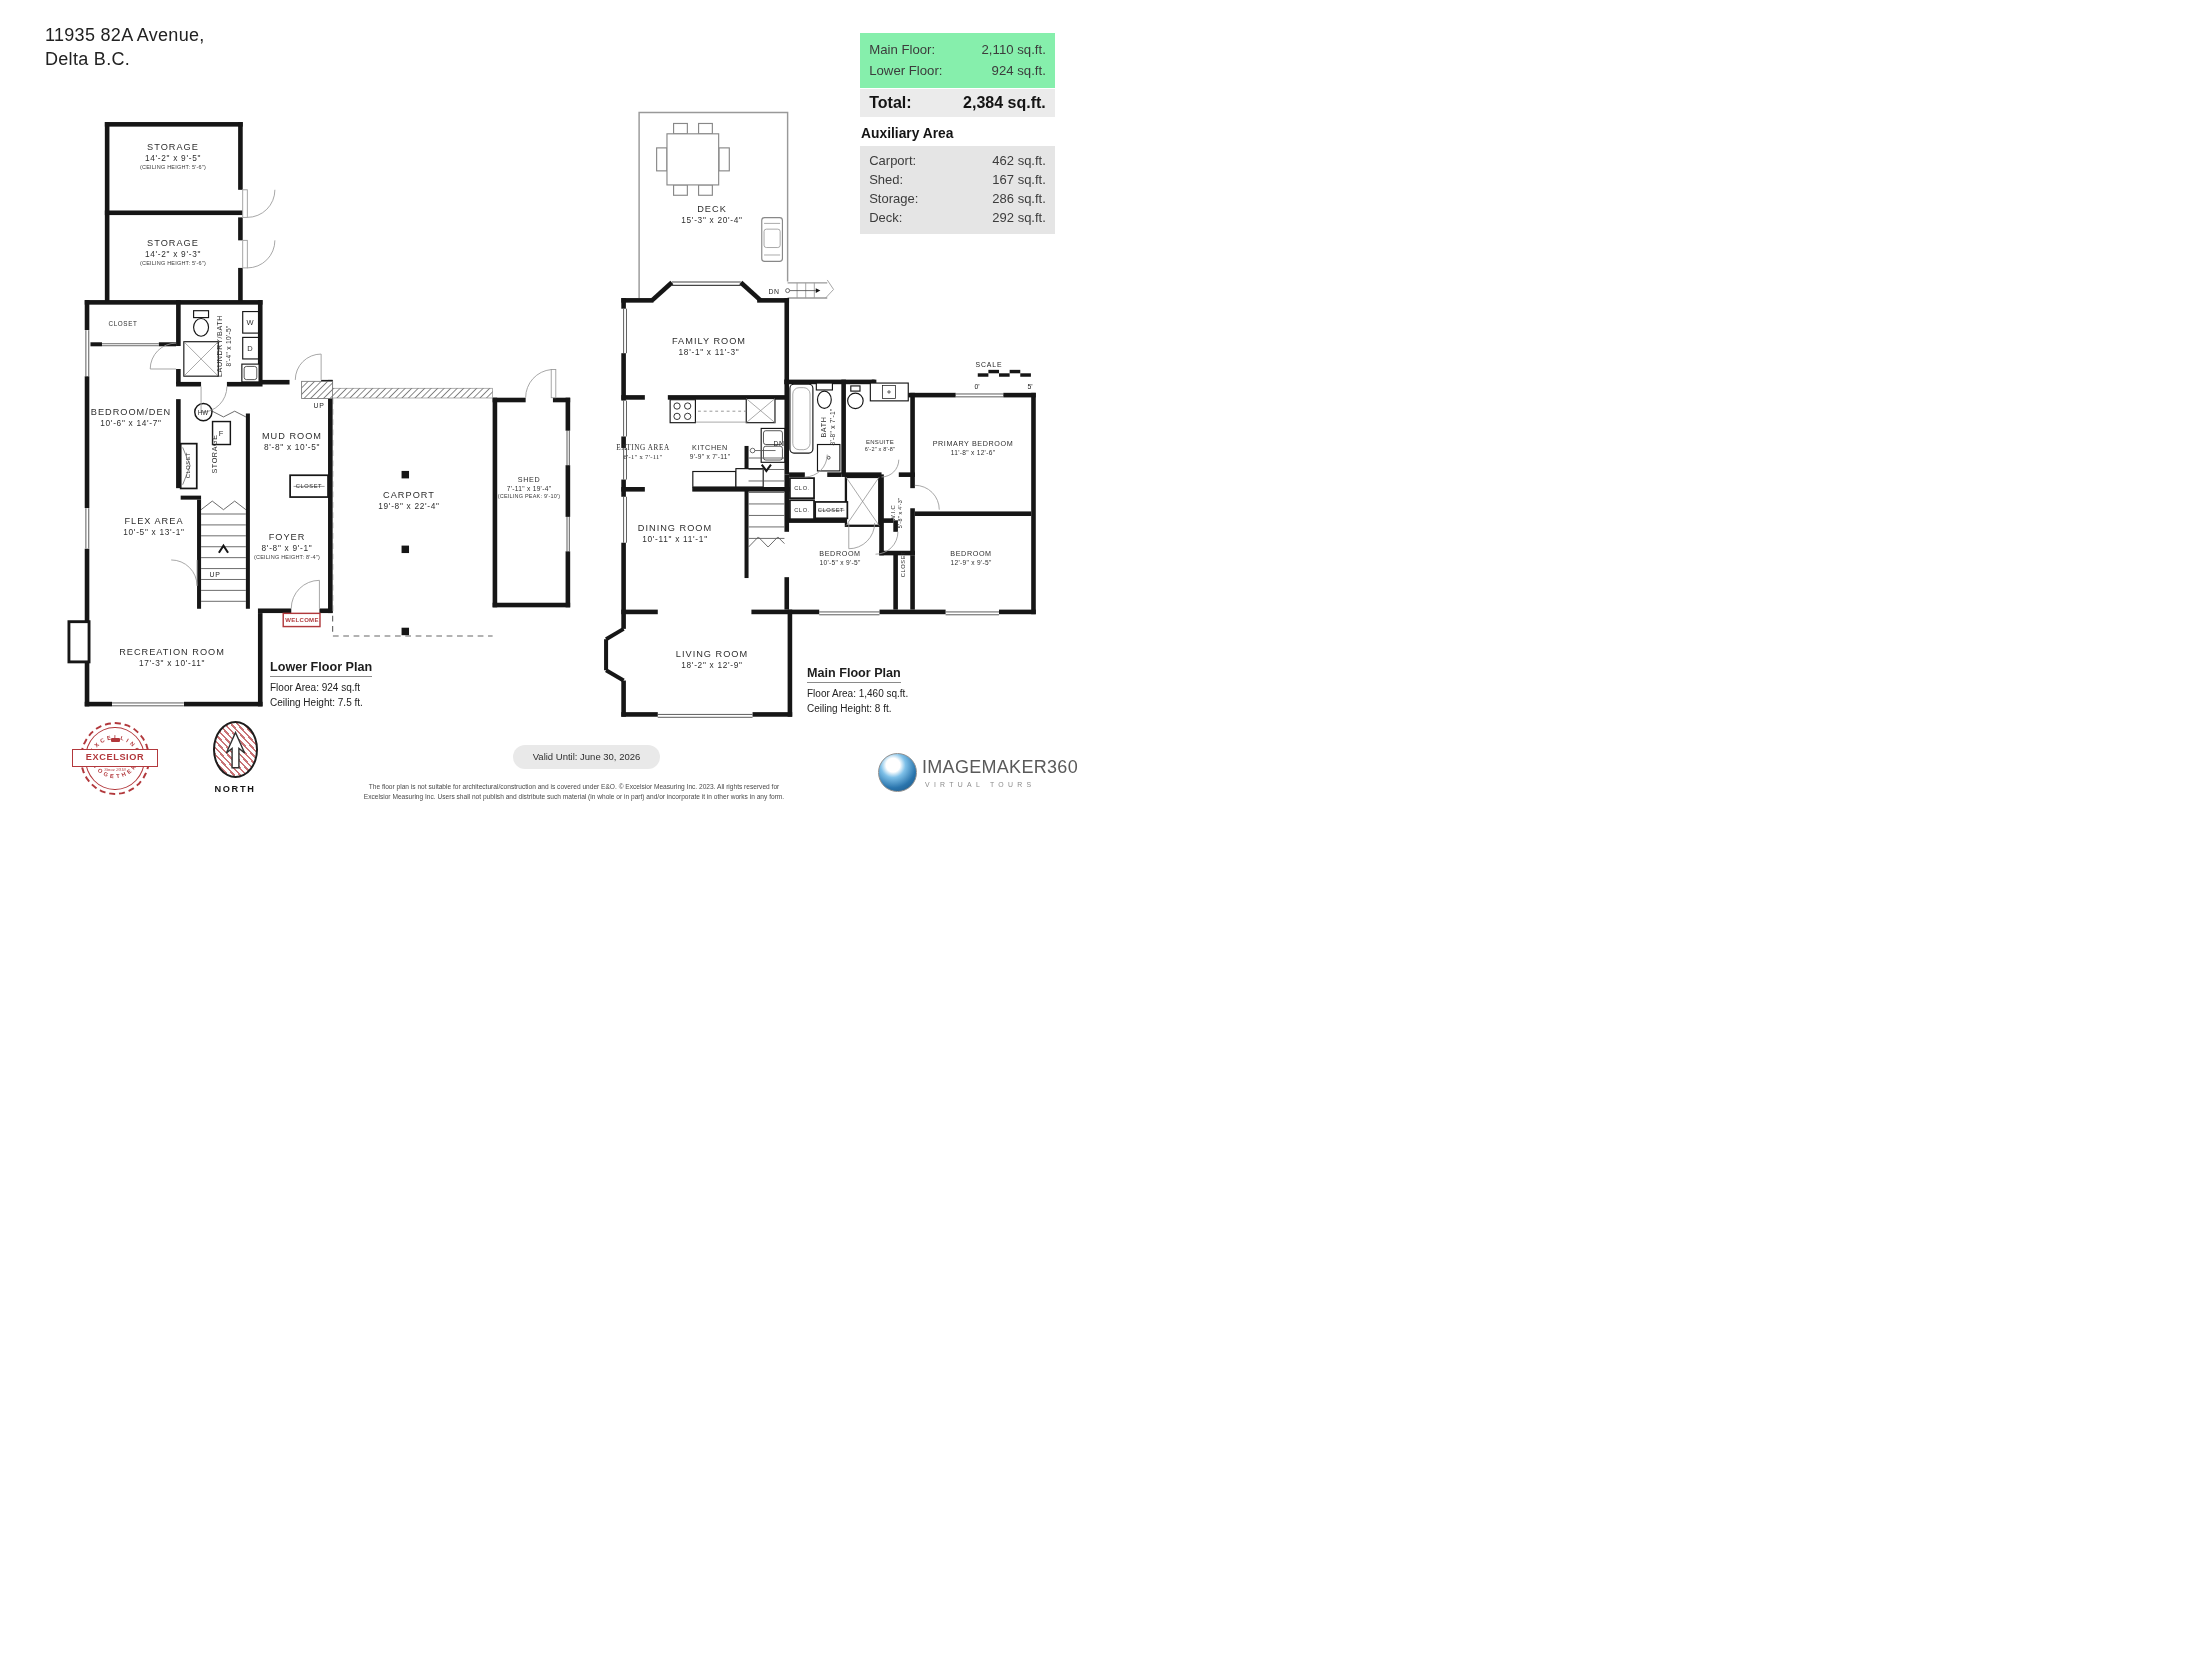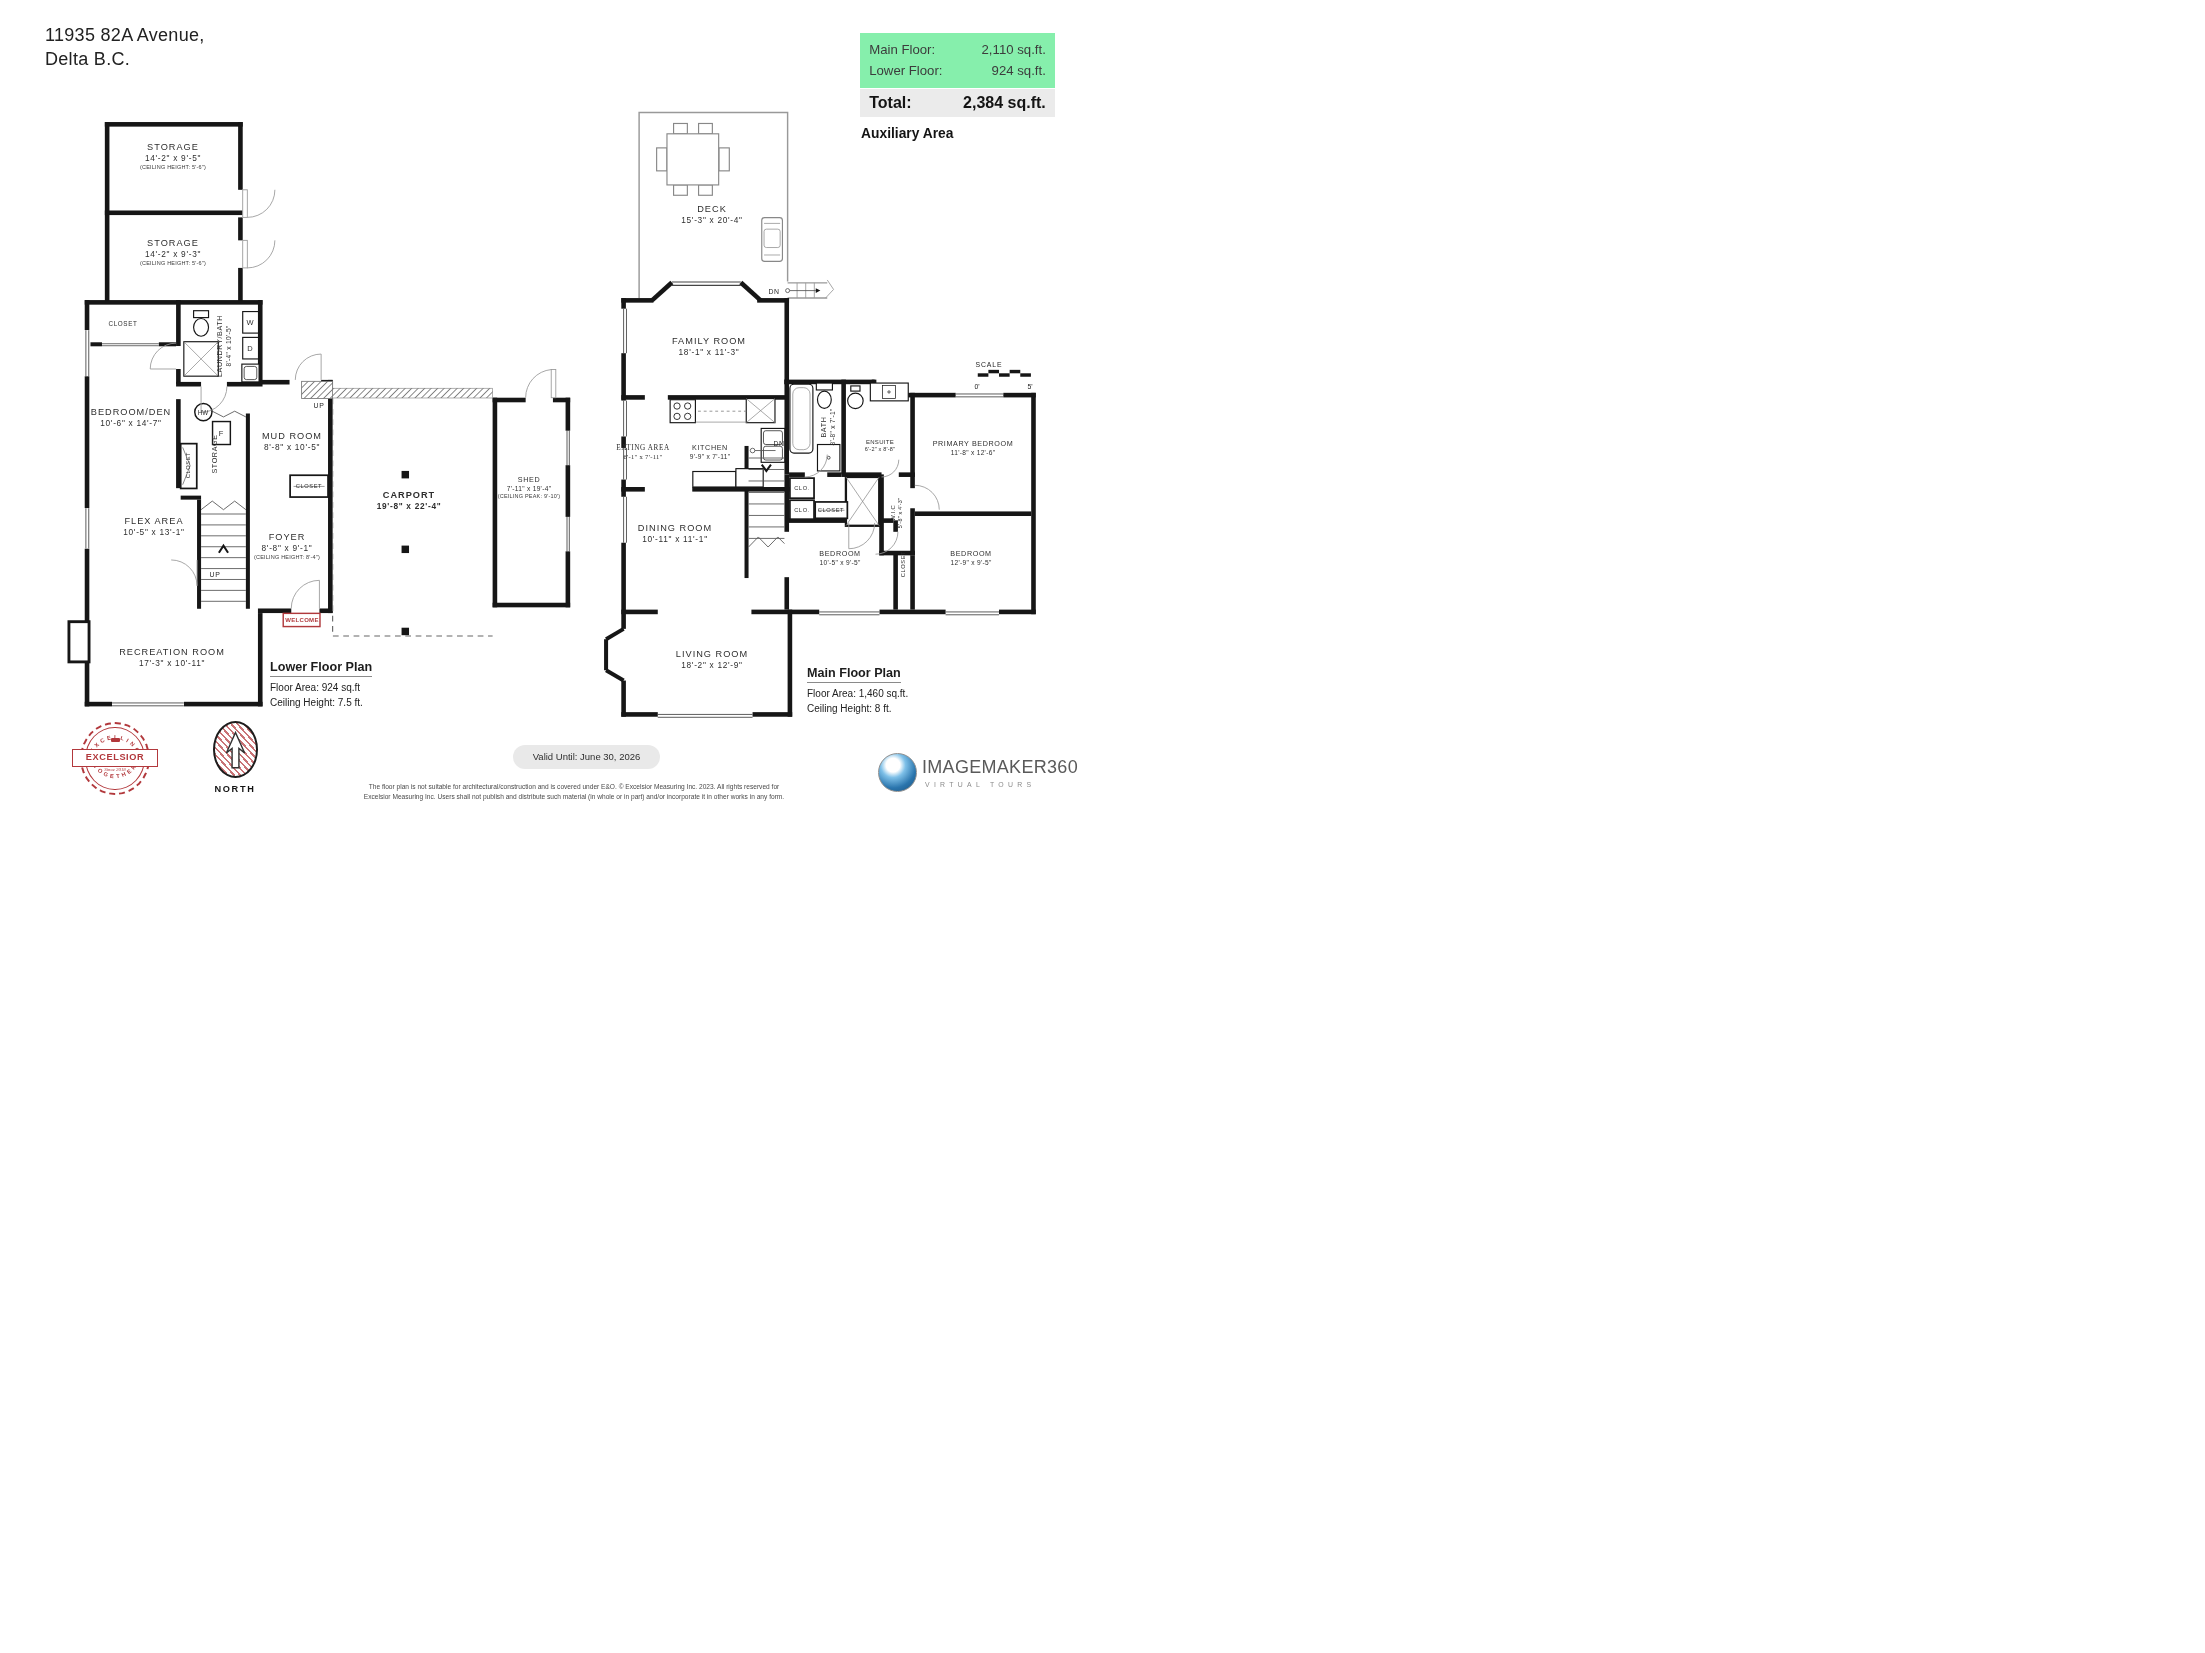--- a/index.html
+++ b/index.html
@@ -420,20 +420,38 @@
         <span>924 sq.ft.</span>
       </div>
     </div>
     <div class="totalbox">
       <div class="totalrow">
         <span>Total:</span>
         <span>2,384 sq.ft.</span>
       </div>
     </div>
     <div class="auxhead">Auxiliary Area</div>
+    <div class="auxbox">
+      <div class="auxrow">
+        <span>Carport:</span>
+        <span>462 sq.ft.</span>
+      </div>
+      <div class="auxrow">
+        <span>Shed:</span>
+        <span>167 sq.ft.</span>
+      </div>
+      <div class="auxrow">
+        <span>Storage:</span>
+        <span>286 sq.ft.</span>
+      </div>
+      <div class="auxrow">
+        <span>Deck:</span>
+        <span>292 sq.ft.</span>
+      </div>
+    </div>
   </div>
 
   <div class="planfoot" style="left:270px;top:660px;">
     <div class="pftitle">Lower Floor Plan</div><br>
     <div class="pfline">Floor Area: 924 sq.ft</div>
     <div class="pfline">Ceiling Height: 7.5 ft.</div>
   </div>
   <div class="planfoot" style="left:807px;top:666px;">
     <div class="pftitle">Main Floor Plan</div><br>
     <div class="pfline">Floor Area: 1,460 sq.ft.</div>
@@ -511,21 +529,21 @@
     </div>
     <div class="rl" style="left: 154px; top: 527px;">
       <div class="rn">FLEX AREA</div>
       <div class="rd">10'-5" x 13'-1"</div>
     </div>
     <div class="rl" style="left: 287px; top: 546px;">
       <div class="rn">FOYER</div>
       <div class="rd">8'-8" x 9'-1"</div>
       <div class="rc">(CEILING HEIGHT: 8'-4")</div>
     </div>
-    <div class="rl" style="left: 409px; top: 501px; font-weight: bold;">
+    <div class="rl" style="left: 409px; top: 501px;">
       <div class="rn">CARPORT</div>
       <div class="rd">19'-8" x 22'-4"</div>
     </div>
     <div class="rl sm" style="left: 529px; top: 487px;">
       <div class="rn">SHED</div>
       <div class="rd">7'-11" x 19'-4"</div>
       <div class="rc">(CEILING PEAK: 9'-10')</div>
     </div>
     <div class="rl" style="left: 172px; top: 658px;">
       <div class="rn">RECREATION ROOM</div>

